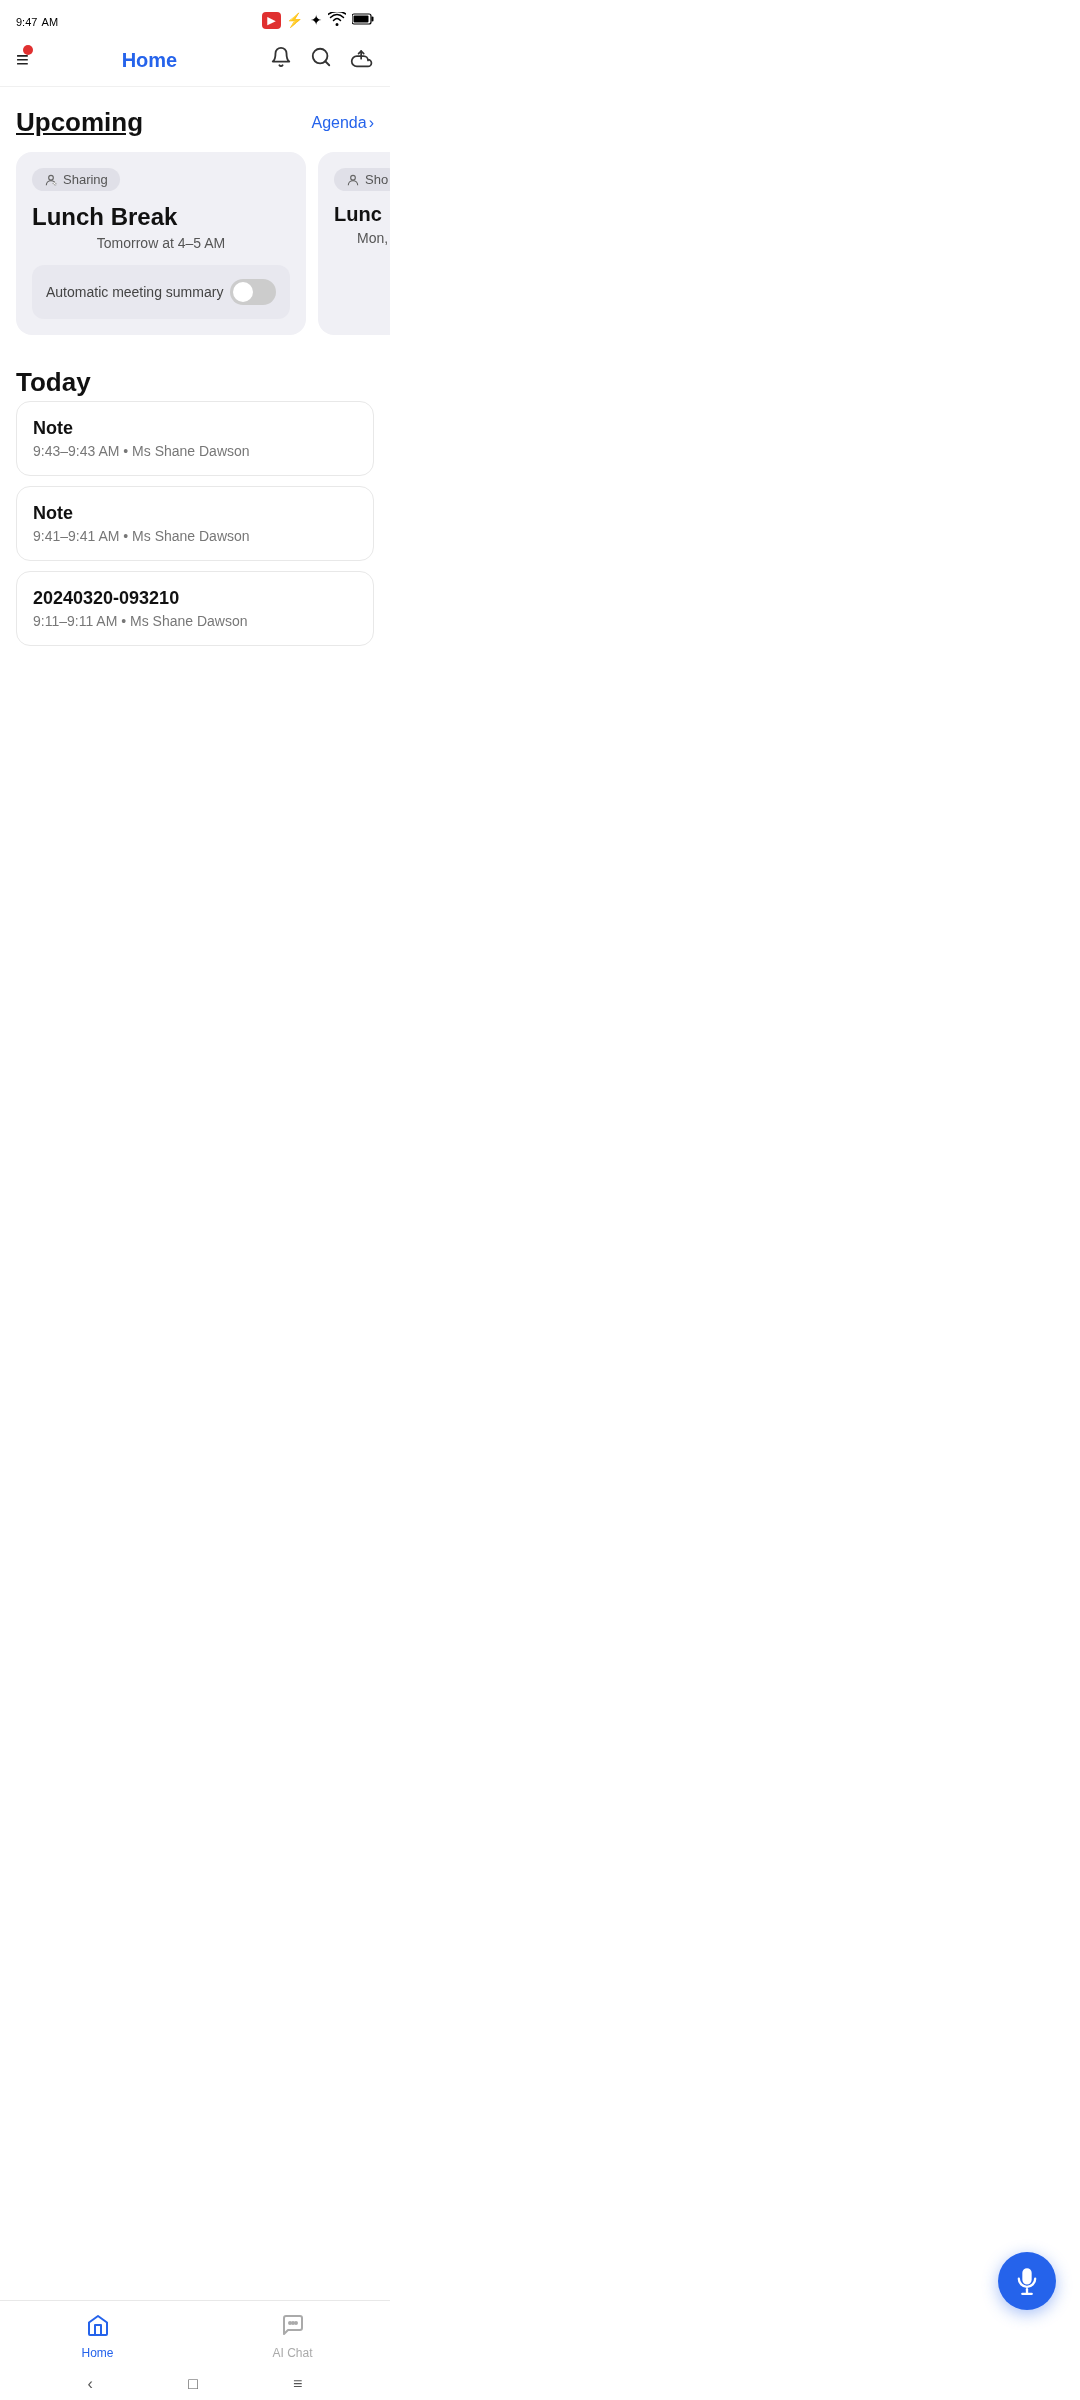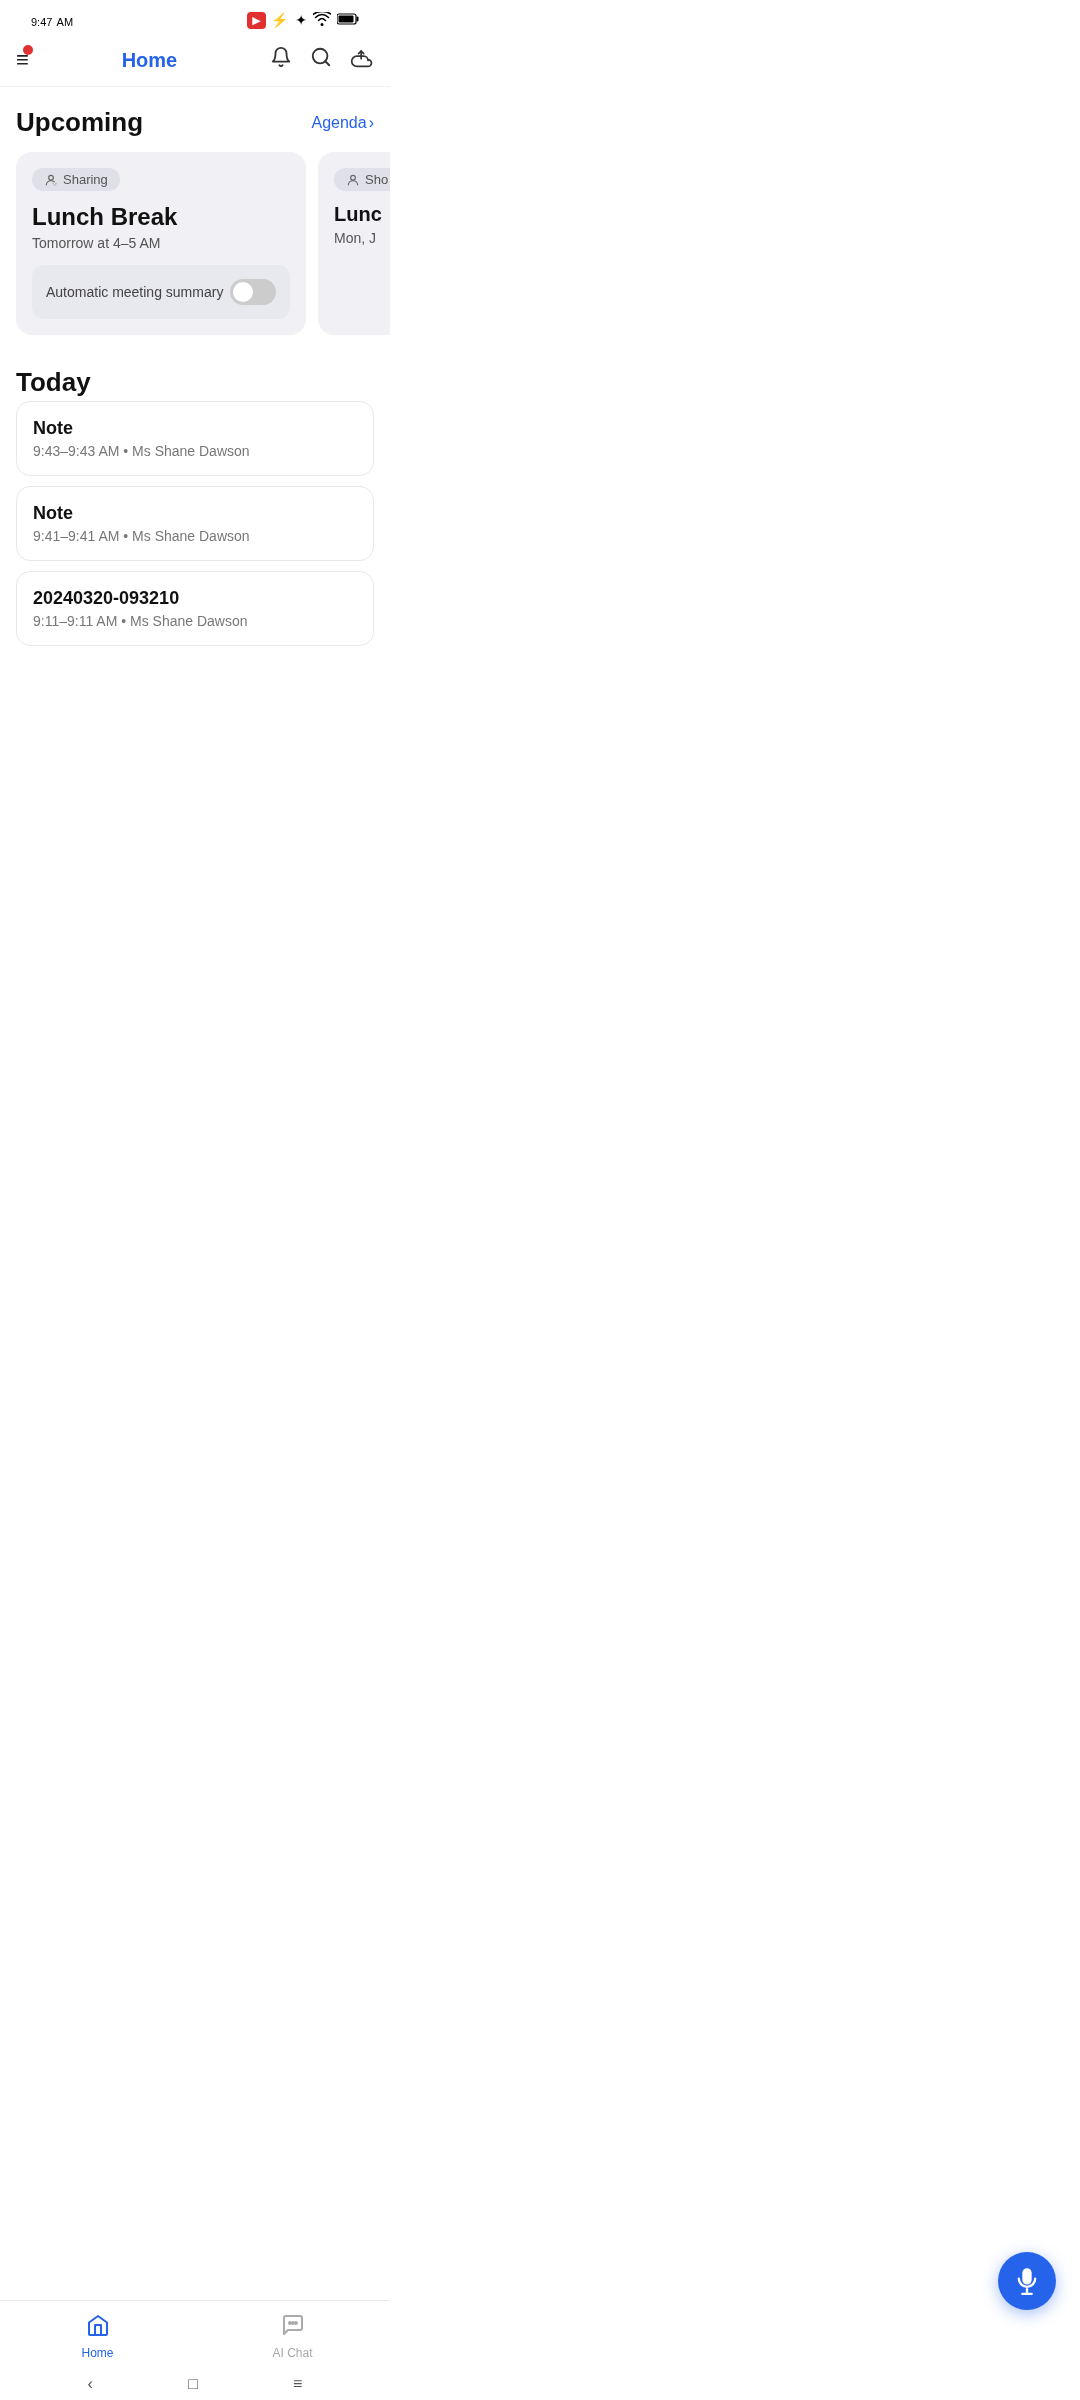--- a/index.html
+++ b/index.html
@@ -11,21 +11,21 @@
       background: #fff;
       overflow-x: hidden;
       position: relative;
     }
 
     
     .status-bar {
       display: flex;
       justify-content: space-between;
       align-items: center;
-      padding: 8px 31px 4px;
+      padding: 8px 16px 4px;
       height: 36px;
       text-align: center;
     }
     .status-time {
       font-size: 15px;
       font-weight: 600;
       color: #000;
     }
     .status-time span {
       font-size: 11px;
@@ -99,20 +99,21 @@
     .section-header {
       display: flex;
       justify-content: space-between;
       align-items: center;
       margin: 20px 0 14px;
     }
     .section-title {
       font-size: 26px;
       font-weight: 700;
       color: #111;
+      text-decoration: underline;
     }
     .section-link {
       font-size: 16px;
       color: #2563eb;
       cursor: pointer;
       display: flex;
       align-items: center;
       gap: 2px;
     }
 
@@ -150,20 +151,21 @@
     .upcoming-card-title {
       font-size: 24px;
       font-weight: 700;
       color: #111;
       margin-bottom: 4px;
     }
     .upcoming-card-time {
       font-size: 14px;
       color: #555;
       margin-bottom: 14px;
+      text-align: center;
     }
     .upcoming-card-inner {
       background: #e8e8ef;
       border-radius: 12px;
       padding: 14px;
       display: flex;
       justify-content: space-between;
       align-items: center;
     }
     .meeting-summary-label {

